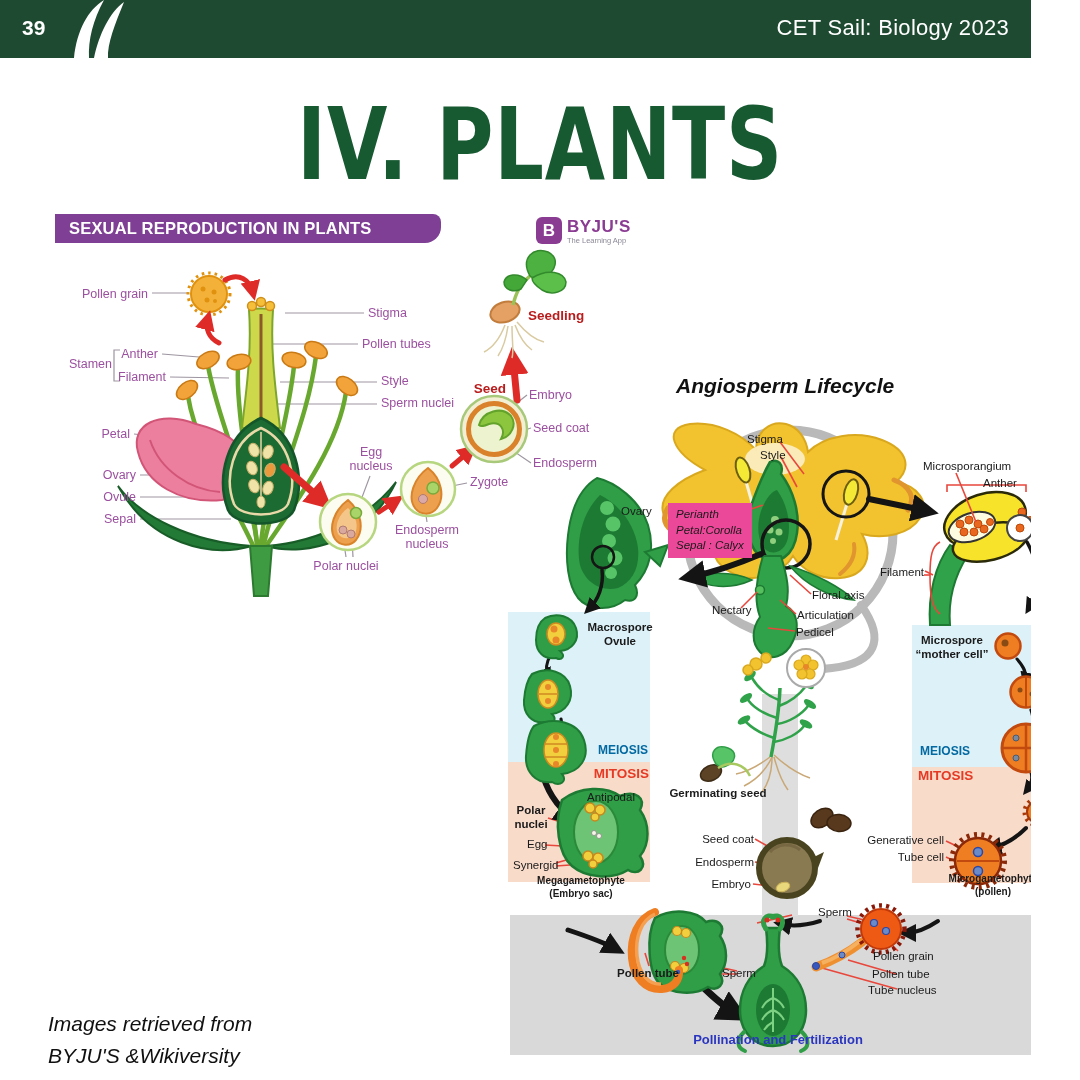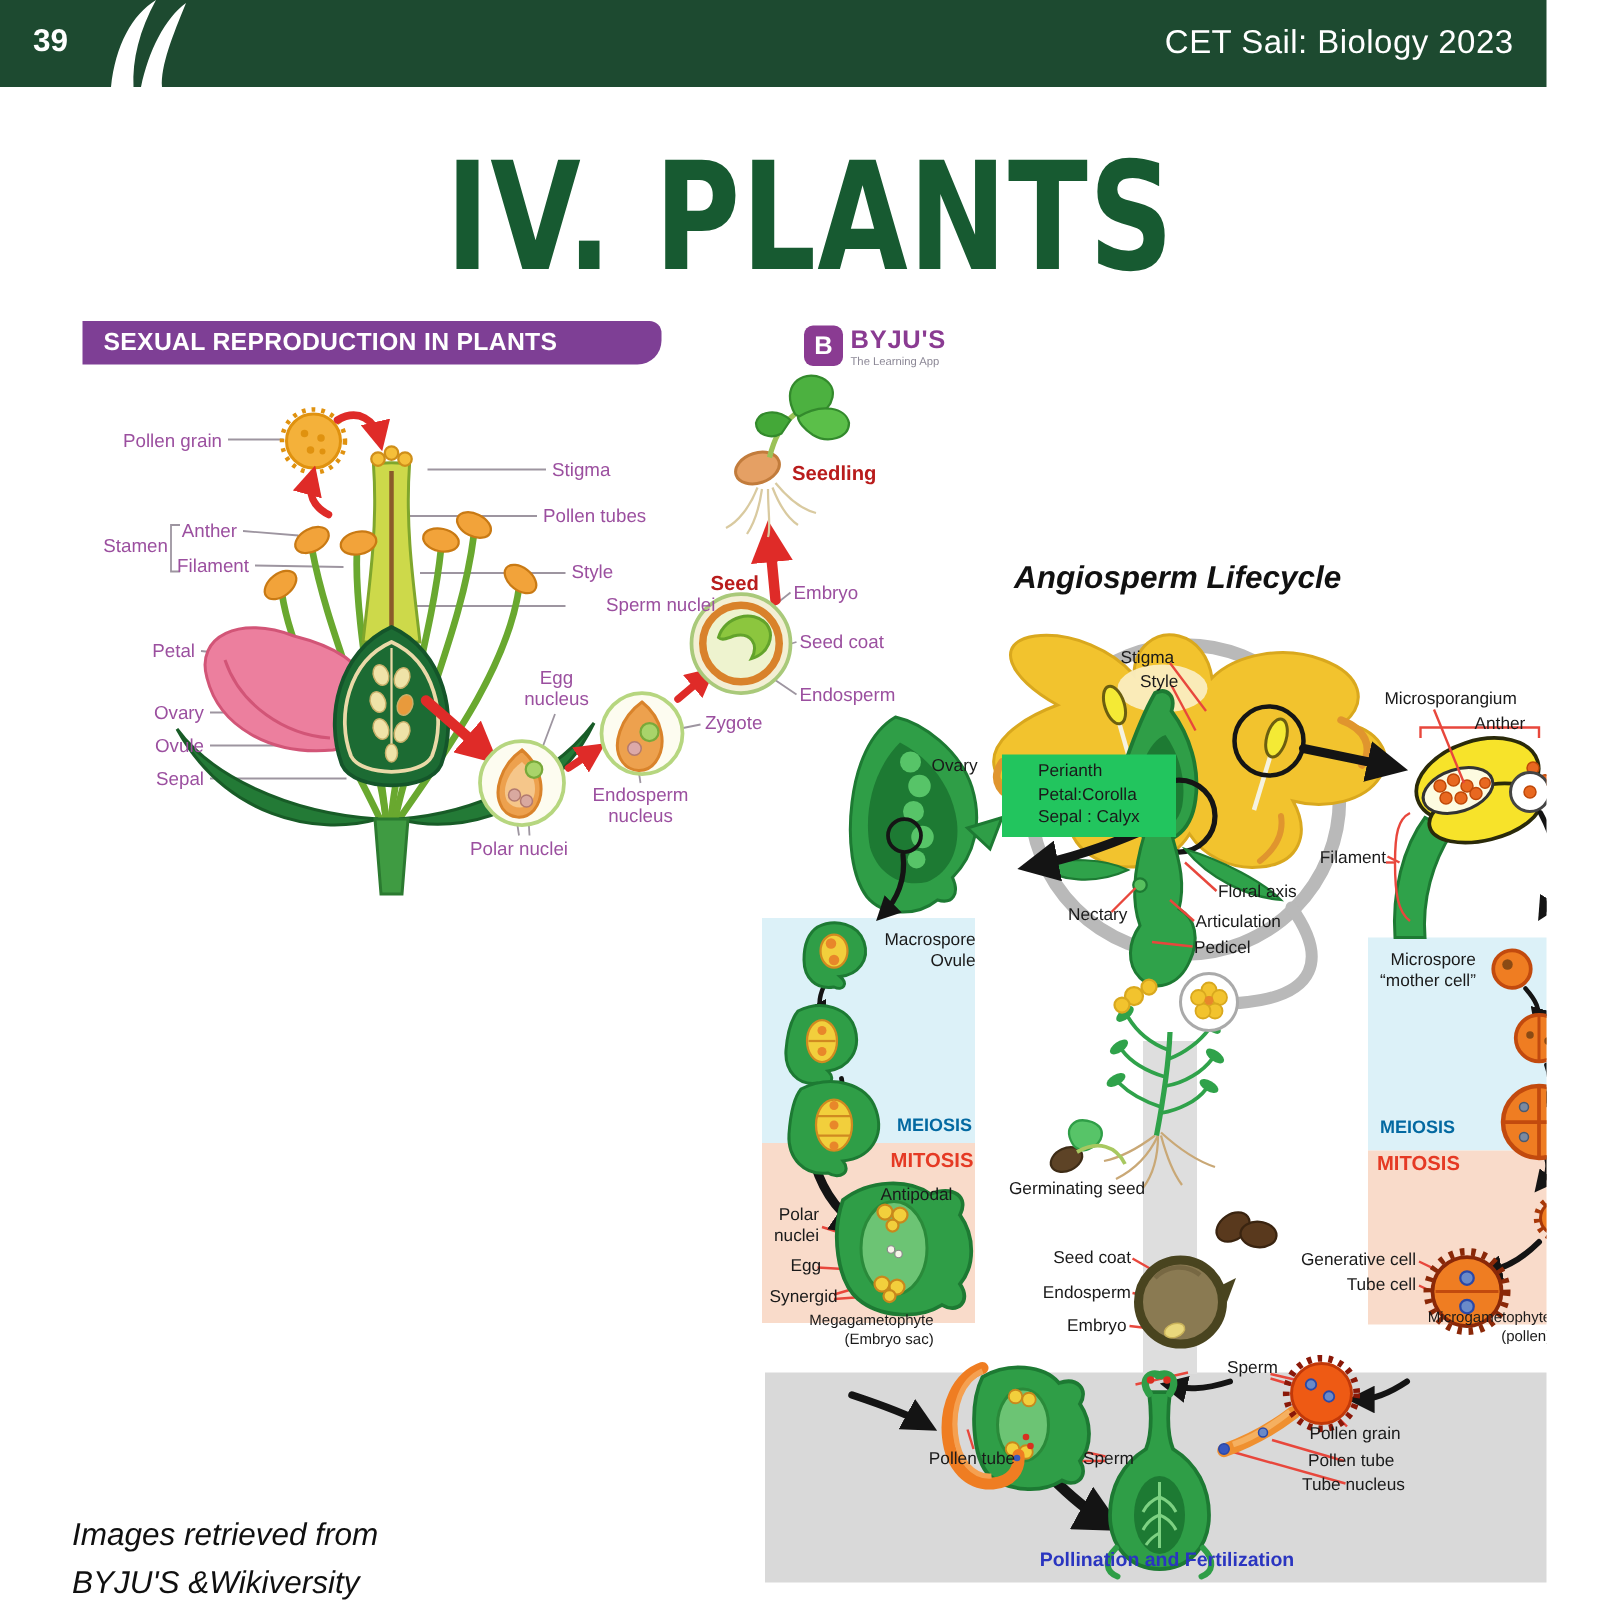--- a/index.html
+++ b/index.html
@@ -26,26 +26,26 @@
   #logo .tx{margin-left:5px;}
   #logo .nm{color:#8a3b92;font-weight:800;font-size:17px;letter-spacing:.5px;line-height:19px;}
   #logo .tg{color:#8c8896;font-size:7.5px;}
   
   .lbl{position:absolute;font-size:12.5px;color:#9b4f9f;white-space:pre-line;line-height:1.15;z-index:3;}
   .lbl.r{transform:translateX(-100%);text-align:right;}
   .lbl.c{transform:translateX(-50%);text-align:center;}
   .lbl.b{font-weight:bold;color:#b91c1c;font-size:13.5px;}
   .bl{position:absolute;font-size:11.5px;color:#1a1a1a;white-space:pre-line;line-height:1.25;z-index:3;}
   .bl.r{transform:translateX(-100%);text-align:right;}
-  .bl.c{transform:translateX(-50%);text-align:right;}
+  .bl.c{transform:translateX(-50%);text-align:center;font-weight:bold;}
   .bl.md{font-size:10px;}
   .meio{color:#0369a1;font-weight:bold;font-size:12px;}
   .mito{color:#e53a24;font-weight:bold;font-size:13.5px;}
   .poll{color:#2a35c0;font-weight:bold;font-size:13px;}
-  .pink-box{background:#22c55e;padding:4px 24px;line-height:1.35;}
+  .pink-box{background:#ec4899;padding:4px 8px;line-height:1.35;font-style:italic;}
   #lc-title{position:absolute;left:676px;top:374px;font-style:italic;font-weight:bold;
             font-size:21px;color:#111;z-index:3;}
   #credit{position:absolute;left:48px;top:1008px;font-style:italic;font-weight:500;
           font-size:21px;line-height:1.5;color:#101010;white-space:pre-line;z-index:3;}
   #art{position:absolute;left:0;top:0;z-index:1;}
 </style>
 </head>
 <body>
 
 <div id="slide">
@@ -495,21 +495,21 @@
     </div>
   </div>
 
   <div class="lbl r" style="left:148px;top:287px">Pollen grain</div>
   <div class="lbl" style="left:368px;top:306px">Stigma</div>
   <div class="lbl" style="left:362px;top:337px">Pollen tubes</div>
   <div class="lbl r" style="left:112px;top:357px">Stamen</div>
   <div class="lbl r" style="left:158px;top:347px">Anther</div>
   <div class="lbl r" style="left:166px;top:370px">Filament</div>
   <div class="lbl" style="left:381px;top:374px">Style</div>
-  <div class="lbl" style="left:404px;top:396px">Sperm nuclei</div>
+  <div class="lbl" style="left:381px;top:396px">Sperm nuclei</div>
   <div class="lbl r" style="left:130px;top:427px">Petal</div>
   <div class="lbl r" style="left:136px;top:468px">Ovary</div>
   <div class="lbl r" style="left:136px;top:490px">Ovule</div>
   <div class="lbl r" style="left:136px;top:512px">Sepal</div>
   <div class="lbl c" style="left:371px;top:445px">Egg
 nucleus</div>
   <div class="lbl c" style="left:346px;top:559px">Polar nuclei</div>
   <div class="lbl c" style="left:427px;top:523px">Endosperm
 nucleus</div>
   <div class="lbl" style="left:470px;top:475px">Zygote</div>

